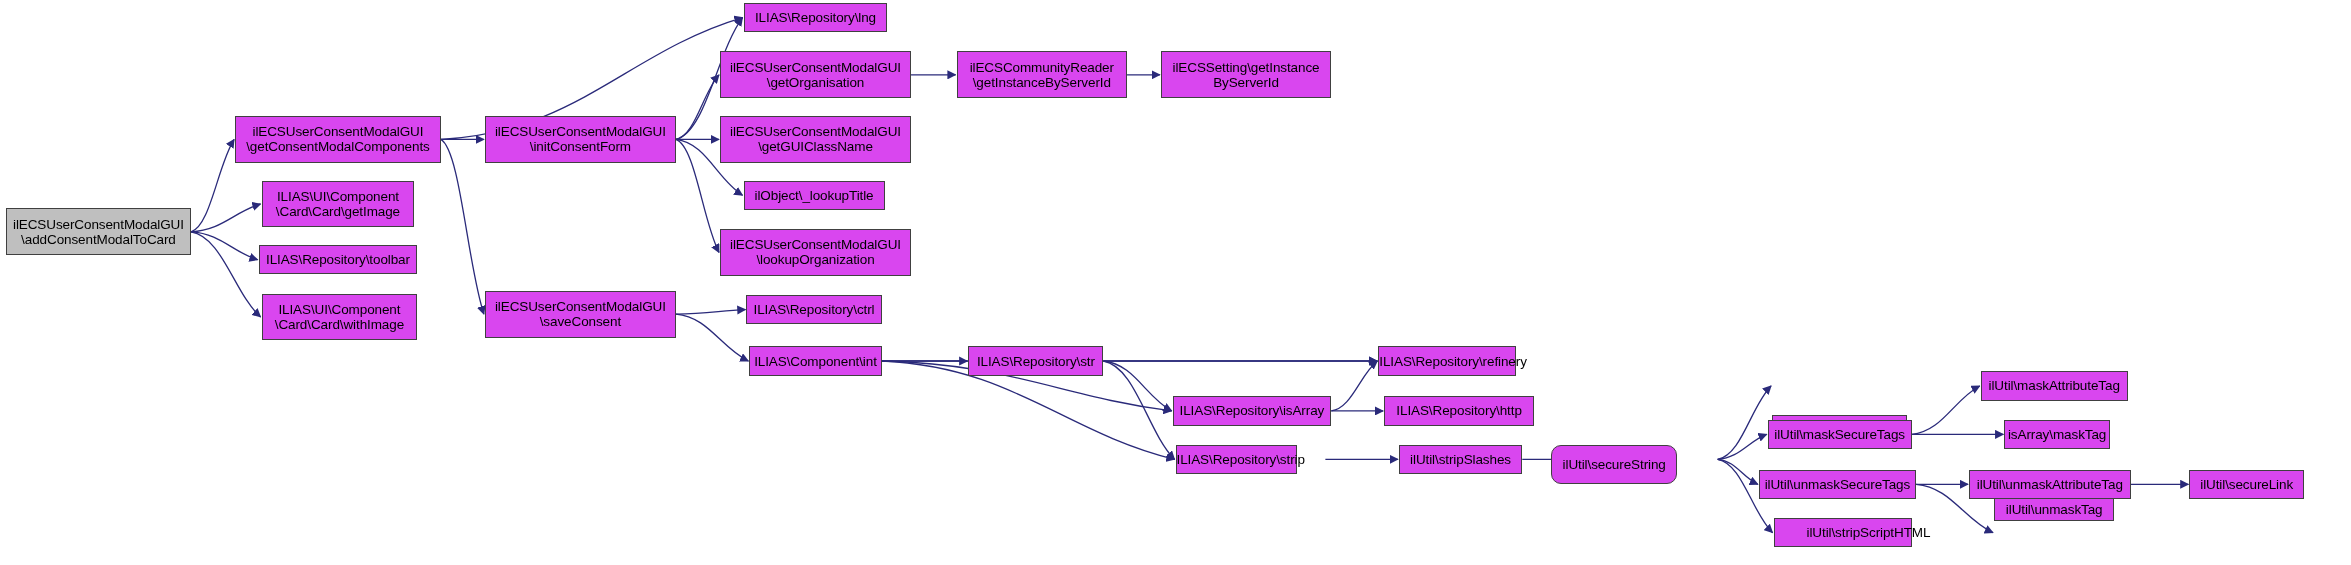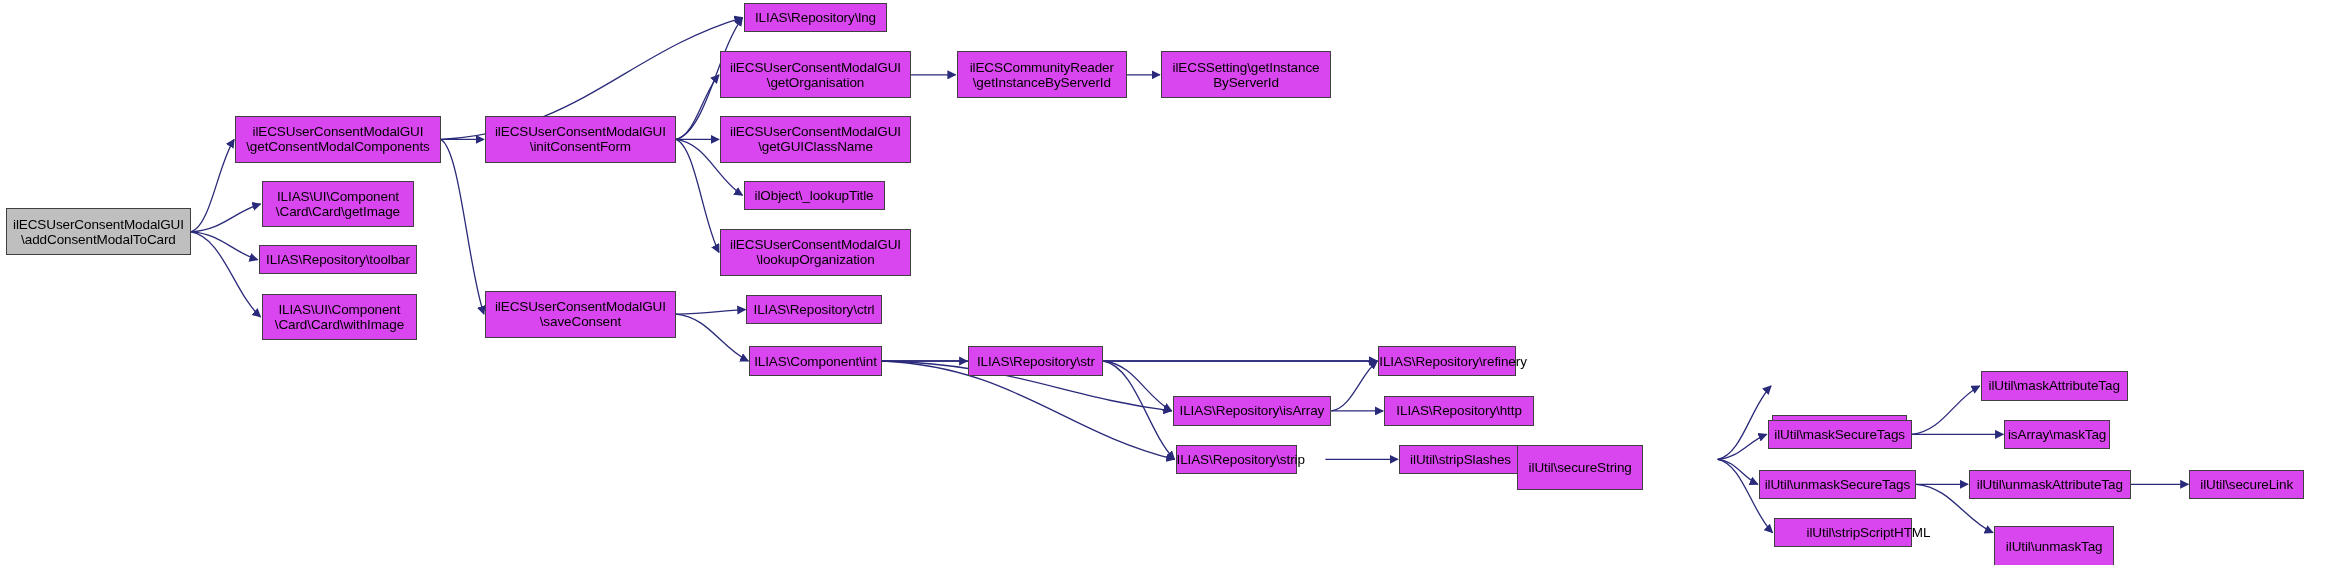--- a/index.html
+++ b/index.html
@@ -122,23 +122,23 @@
     <div class="node" style="left: 956.563px; top: 51.3636px; width: 170.447px; height: 46.961px;"><span class="node-label">ilECSCommunityReader
 \getInstanceByServerId</span></div>
     <div class="node" style="left: 746.442px; top: 294.974px; width: 135.183px; height: 29.3506px;"><span class="node-label">ILIAS\Repository\ctrl</span></div>
     <div class="node" style="left: 749.381px; top: 346.338px; width: 132.244px; height: 29.3506px;"><span class="node-label">ILIAS\Component\int</span></div>
     <div class="node" style="left: 968.318px; top: 346.338px; width: 135.183px; height: 29.3506px;"><span class="node-label">ILIAS\Repository\str</span></div>
     <div class="node" style="left: 1172.56px; top: 396.234px; width: 158.692px; height: 29.3506px;"><span class="node-label">ILIAS\Repository\isArray</span></div>
     <div class="node" style="left: 1175.5px; top: 444.662px; width: 121px; height: 29.3506px; text-align: right;"><span class="node-label">ILIAS\Repository\strip</span></div>
     <div class="node" style="left: 1378.27px; top: 346.338px; width: 138px; height: 29.3506px;"><span class="node-label">ILIAS\Repository\refinery</span></div>
     <div class="node" style="left: 1384.15px; top: 396.234px; width: 149.876px; height: 29.3506px;"><span class="node-label">ILIAS\Repository\http</span></div>
     <div class="node" style="left: 1398.85px; top: 444.662px; width: 123.427px; height: 29.3506px;"><span class="node-label">ilUtil\stripSlashes</span></div>
-    <div class="node" style="left: 1517px; top: 444.662px; width: 126.366px; height: 45px;"><span class="node-label">ilUtil\secureString</span></div>
+    <div class="node" style="left: 1551px; top: 444.662px; width: 126.366px; height: 39px; border-radius: 10px;"><span class="node-label">ilUtil\secureString</span></div>
     <div class="node" style="left: 1772.07px; top: 371.286px; width: 135.183px; height: 29.3506px; margin-top: 44px;"><span class="node-label">ilUtil\getSecureTags</span></div>
     <div class="node" style="left: 1767.66px; top: 419.714px; width: 143.999px; height: 29.3506px;"><span class="node-label">ilUtil\maskSecureTags</span></div>
     <div class="node" style="left: 1758.84px; top: 469.61px; width: 157.223px; height: 29.3506px;"><span class="node-label">ilUtil\unmaskSecureTags</span></div>
     <div class="node" style="left: 1773.54px; top: 518.039px; width: 138.121px; height: 29.3506px; padding-left: 32px;"><span class="node-label">ilUtil\stripScriptHTML</span></div>
     <div class="node" style="left: 1980.72px; top: 371.286px; width: 146.938px; height: 29.3506px;"><span class="node-label">ilUtil\maskAttributeTag</span></div>
     <div class="node" style="left: 2004.23px; top: 419.714px; width: 105.795px; height: 29.3506px;"><span class="node-label">isArray\maskTag</span></div>
     <div class="node" style="left: 1968.96px; top: 469.61px; width: 161.631px; height: 29.3506px;"><span class="node-label">ilUtil\unmaskAttributeTag</span></div>
-    <div class="node" style="left: 1993.94px; top: 526px; width: 120.489px; height: 40px; justify-content: center;"><span class="node-label">ilUtil\unmaskTag</span></div>
+    <div class="node" style="left: 1993.94px; top: 498px; width: 120.489px; height: 23px; justify-content: center;"><span class="node-label">ilUtil\unmaskTag</span></div>
     <div class="node" style="left: 2189.37px; top: 469.61px; width: 114.611px; height: 29.3506px;"><span class="node-label">ilUtil\secureLink</span></div>
   </div>
 
 </body></html>

